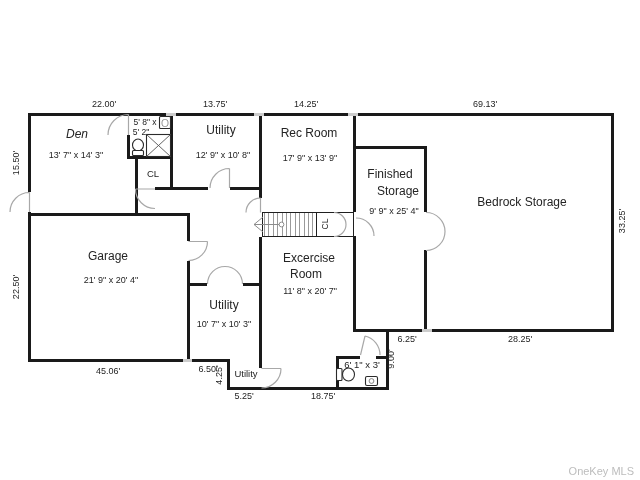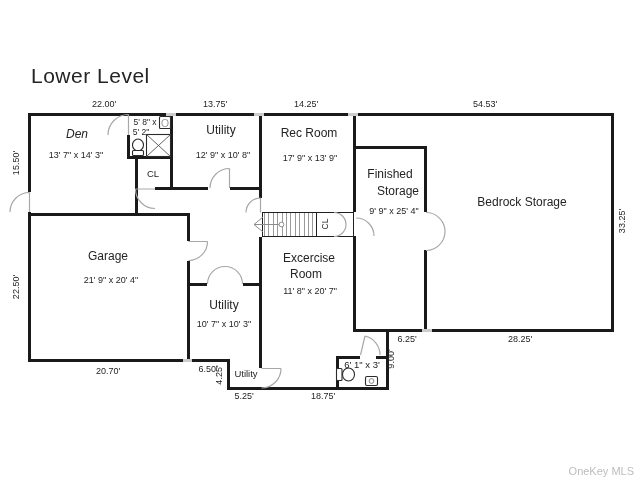--- a/index.html
+++ b/index.html
@@ -19,21 +19,20 @@
           background:repeating-linear-gradient(90deg,#9a9a9a 0 1px,rgba(0,0,0,0) 1px 4.4px);}
   .cl-divider{position:absolute;left:316px;top:213px;width:1px;height:23px;background:#1f1f1f;}
   svg.overlay{position:absolute;left:0;top:0;pointer-events:none;}
   .watermark{position:absolute;right:6px;bottom:3px;font-size:11px;color:#bdbdbd;}
 </style>
 </head>
 <body>
 
 <div class="plan">
 
-  <div class="title">Lower Level</div>
 
   <div class="w" style="left:28px;top:113px;width:586px;height:3px;"></div>
   <div class="w" style="left:611px;top:113px;width:3px;height:219px;"></div>
   <div class="w" style="left:353px;top:329px;width:261px;height:3px;"></div>
   <div class="w" style="left:28px;top:113px;width:3px;height:79px;"></div>
   <div class="w" style="left:28px;top:212px;width:3px;height:150px;"></div>
   <div class="w" style="left:28px;top:359px;width:162px;height:3px;"></div>
   <div class="w" style="left:187px;top:359px;width:43px;height:3px;"></div>
   <div class="w" style="left:227px;top:359px;width:3px;height:31px;"></div>
   <div class="w" style="left:227px;top:387px;width:162px;height:3px;"></div>
@@ -124,25 +123,25 @@
   <div class="lbl name" style="left:309px;top:258px;">Excercise</div>
   <div class="lbl name" style="left:306px;top:274px;">Room</div>
   <div class="lbl dim" style="left:310px;top:291px;">11' 8" x 20' 7"</div>
   <div class="lbl mid" style="left:246px;top:373px;">Utility</div>
   <div class="lbl mid" style="left:362px;top:364px;">6' 1" x 3'</div>
   <div class="lbl small rot" style="left:325px;top:224px;">CL</div>
 
   <div class="lbl dim" style="left:104px;top:104px;">22.00'</div>
   <div class="lbl dim" style="left:215px;top:104px;">13.75'</div>
   <div class="lbl dim" style="left:306px;top:104px;">14.25'</div>
-  <div class="lbl dim" style="left:485px;top:104px;">54.53'</div>
+  <div class="lbl dim" style="left:485px;top:104px;">69.13'</div>
   <div class="lbl dim rot" style="left:16px;top:163px;">15.50'</div>
   <div class="lbl dim rot" style="left:16px;top:287px;">22.50'</div>
   <div class="lbl dim rot" style="left:622px;top:221px;">33.25'</div>
-  <div class="lbl dim" style="left:108px;top:371px;">20.70'</div>
+  <div class="lbl dim" style="left:108px;top:371px;">45.06'</div>
   <div class="lbl dim" style="left:208px;top:369px;">6.50'</div>
   <div class="lbl dim rot" style="left:219px;top:375px;">4.25'</div>
   <div class="lbl dim" style="left:244px;top:396px;">5.25'</div>
   <div class="lbl dim" style="left:323px;top:396px;">18.75'</div>
   <div class="lbl dim" style="left:407px;top:339px;">6.25'</div>
   <div class="lbl dim" style="left:520px;top:339px;">28.25'</div>
   <div class="lbl dim rot" style="left:391px;top:359px;">9.00'</div>
 
   <div class="watermark">OneKey MLS</div>
 </div>

